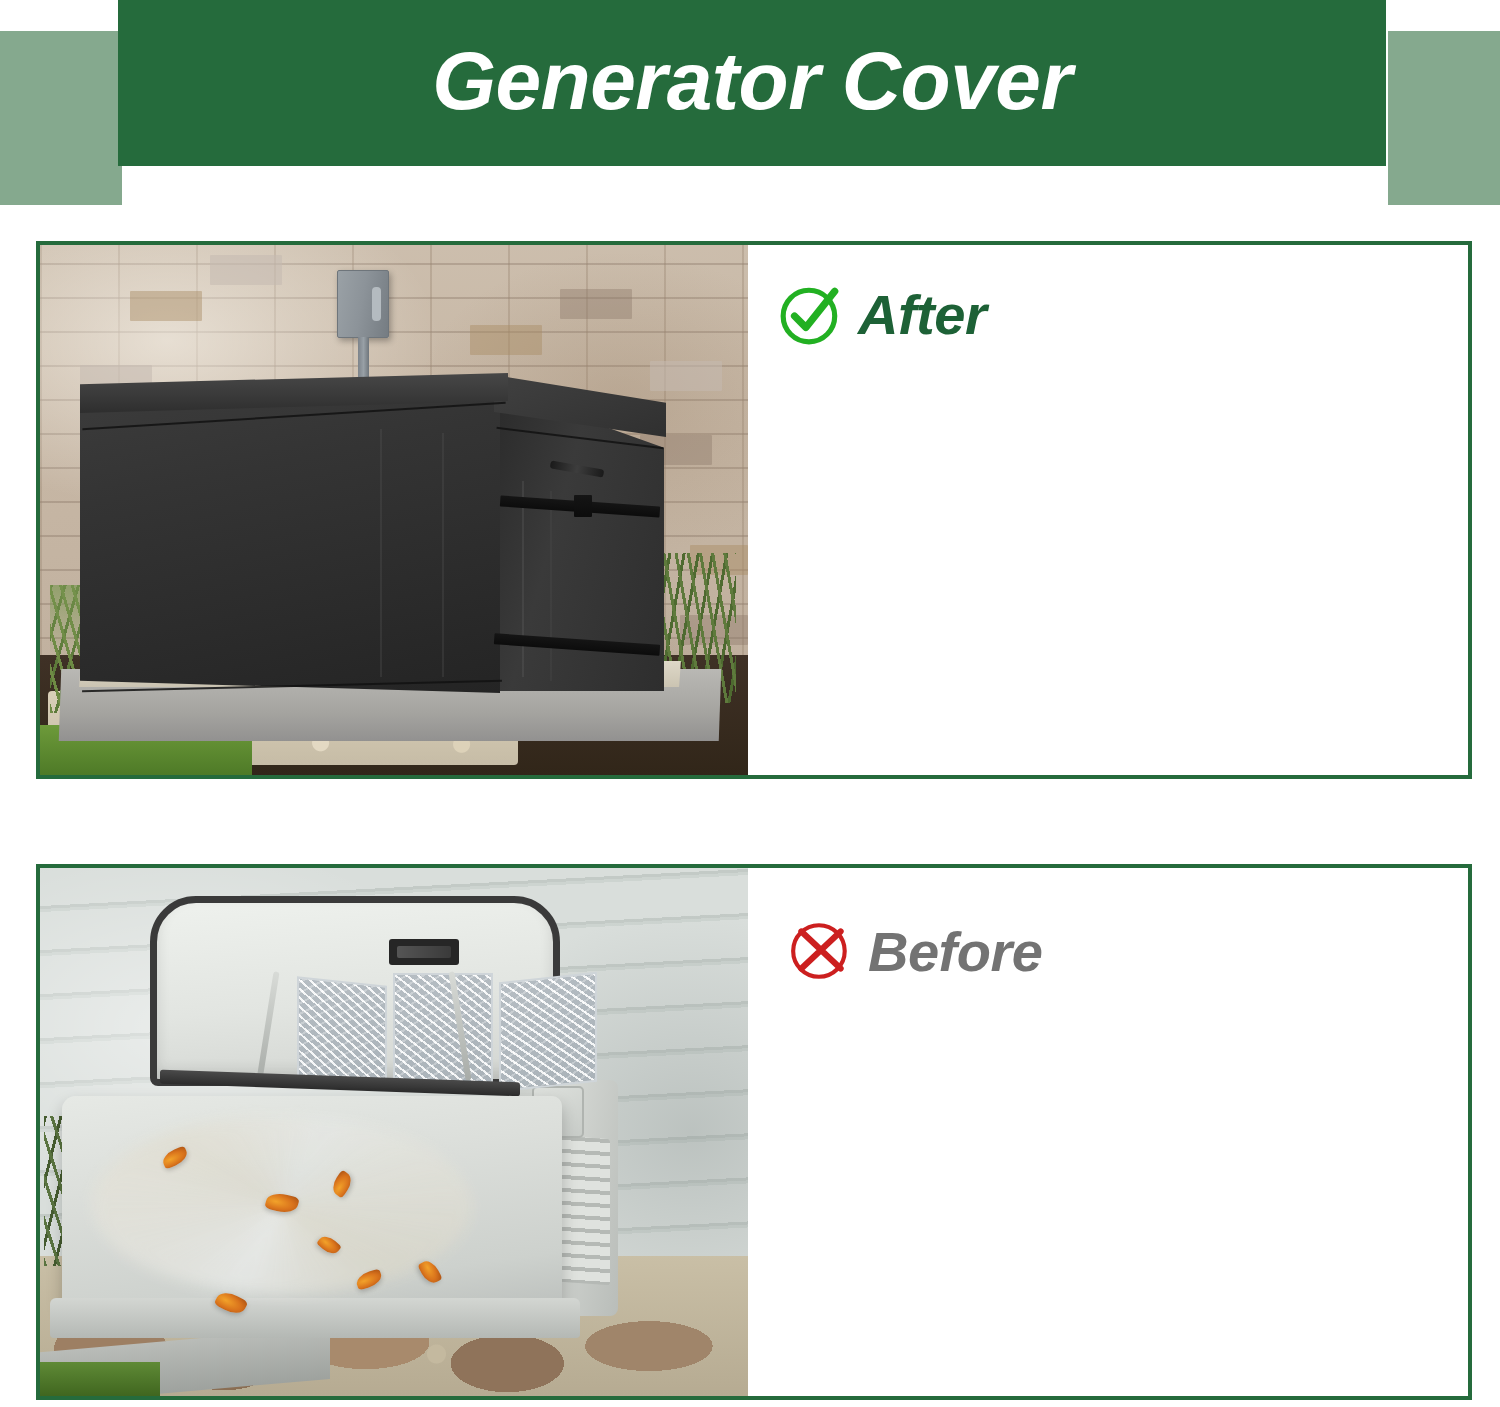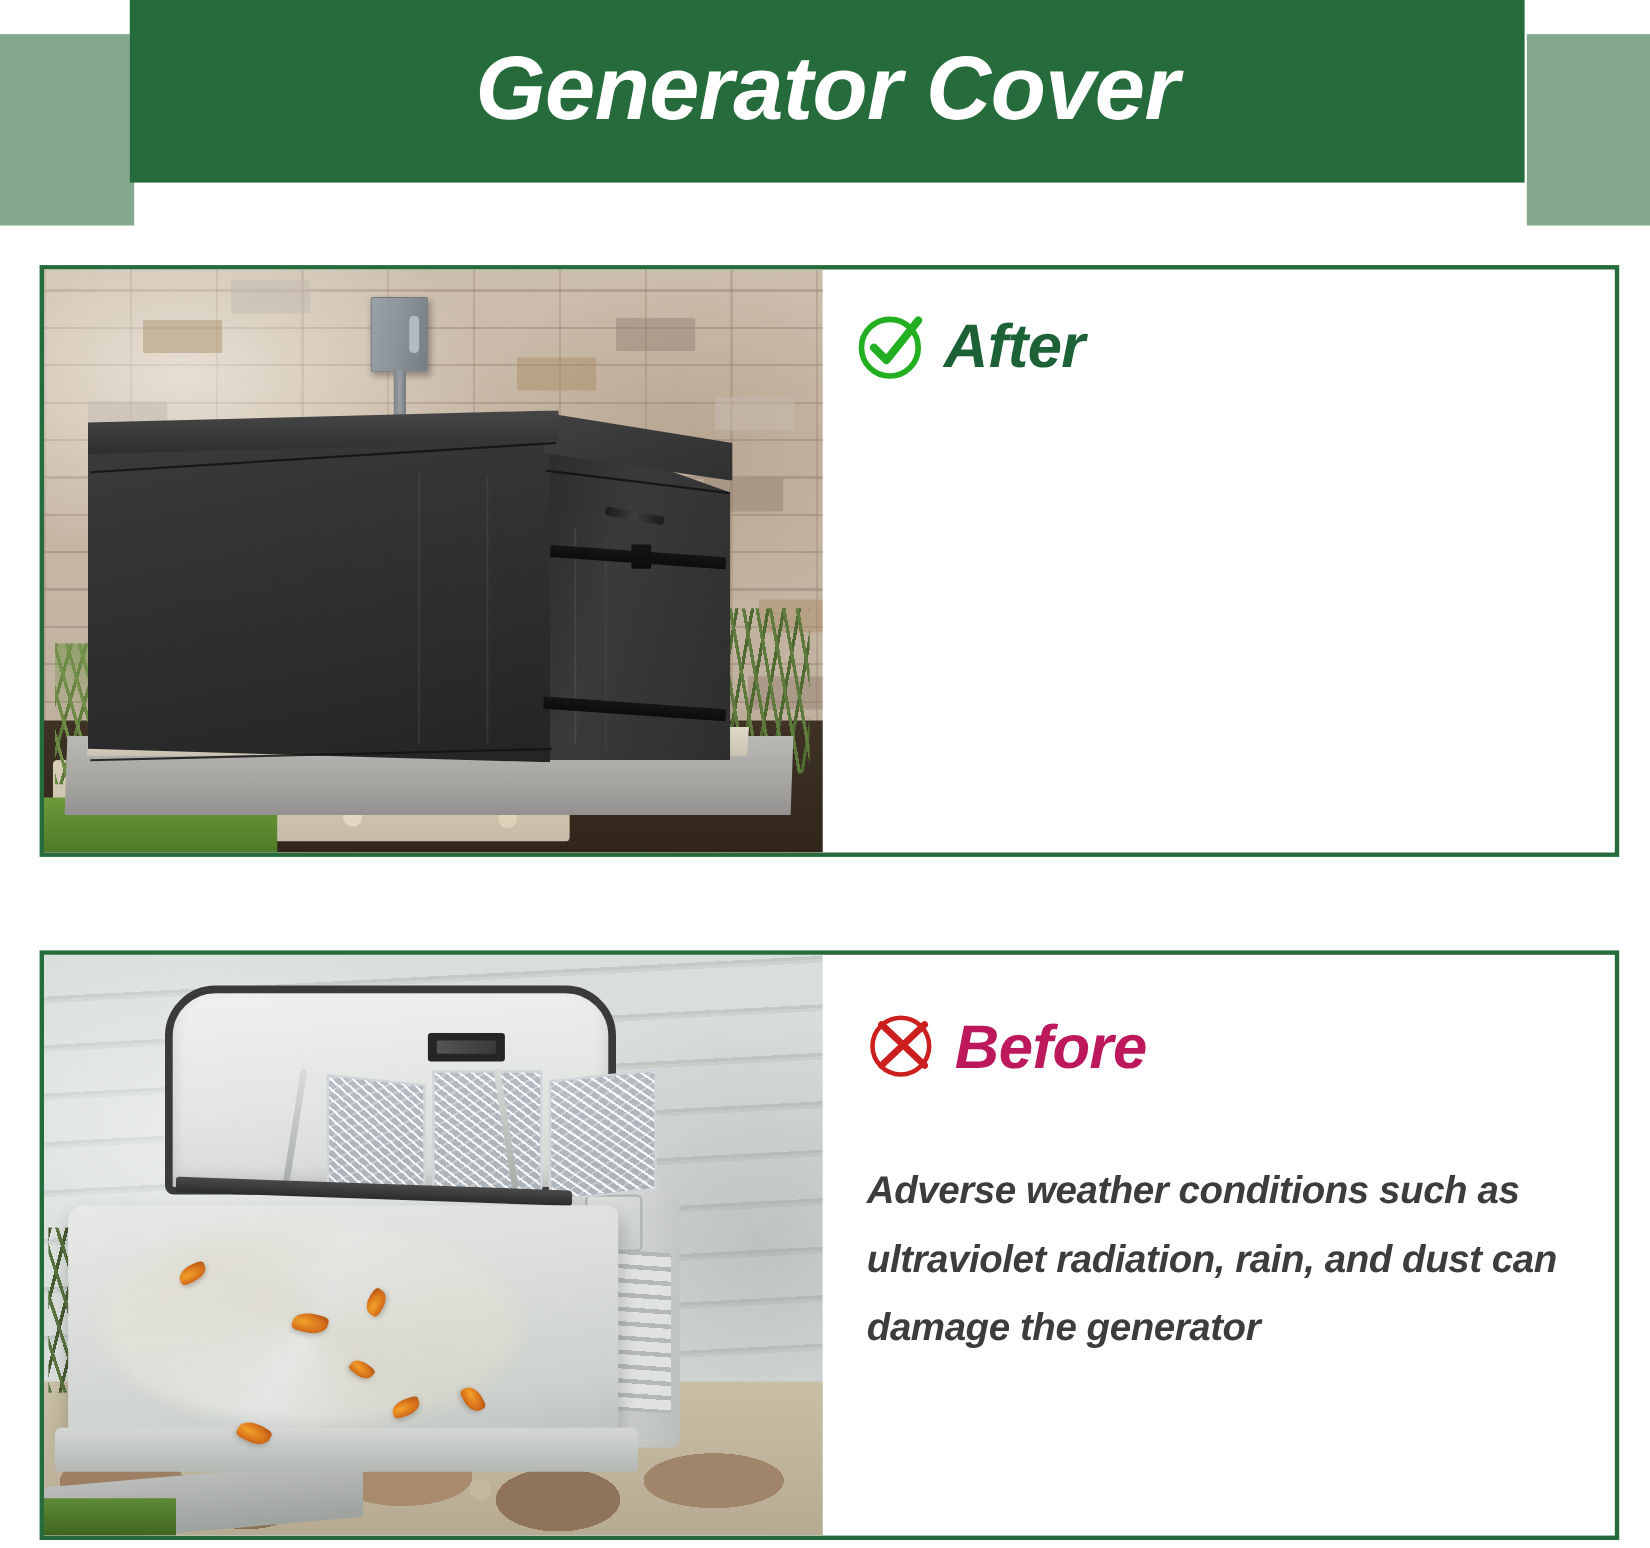--- a/index.html
+++ b/index.html
@@ -86,21 +86,21 @@
     height: 86px;
   }
   .badge-icon { width: 66px; height: 66px; flex: 0 0 66px; }
   .heading-text {
     font-size: 56px;
     font-weight: bold;
     font-style: italic;
     letter-spacing: -0.5px;
   }
   .heading-after  { color: #1d6136; }
-  .heading-before { color: #be185d; }
+  .heading-before { color: #737373; }
 
   
   .body-copy {
     font-size: 35px;
     font-style: italic;
     font-weight: bold;
     line-height: 55px;
     letter-spacing: -0.4px;
   }
   .copy-after  .body-copy { color: #1d6136; margin-top: 12px; }
@@ -569,15 +569,14 @@
   <div class="copy copy-before">
     <div class="heading-row">
       <span class="badge-icon">
         <svg viewBox="0 0 64 64" width="66" height="66" aria-hidden="true">
           <circle cx="30" cy="32" r="25" fill="none" stroke="#cc1f1f" stroke-width="4"></circle>
           <path d="M13 13 L51 49 M51 13 L13 49" fill="none" stroke="#cc1f1f" stroke-width="6" stroke-linecap="round"></path>
         </svg>
       </span>
       <span class="heading-text heading-before">Before</span>
     </div>
-    <p class="body-copy">Adverse weather conditions such as ultraviolet radiation, rain, and dust can damage the generator</p>
   </div>
 </div>
 
 </body></html>

